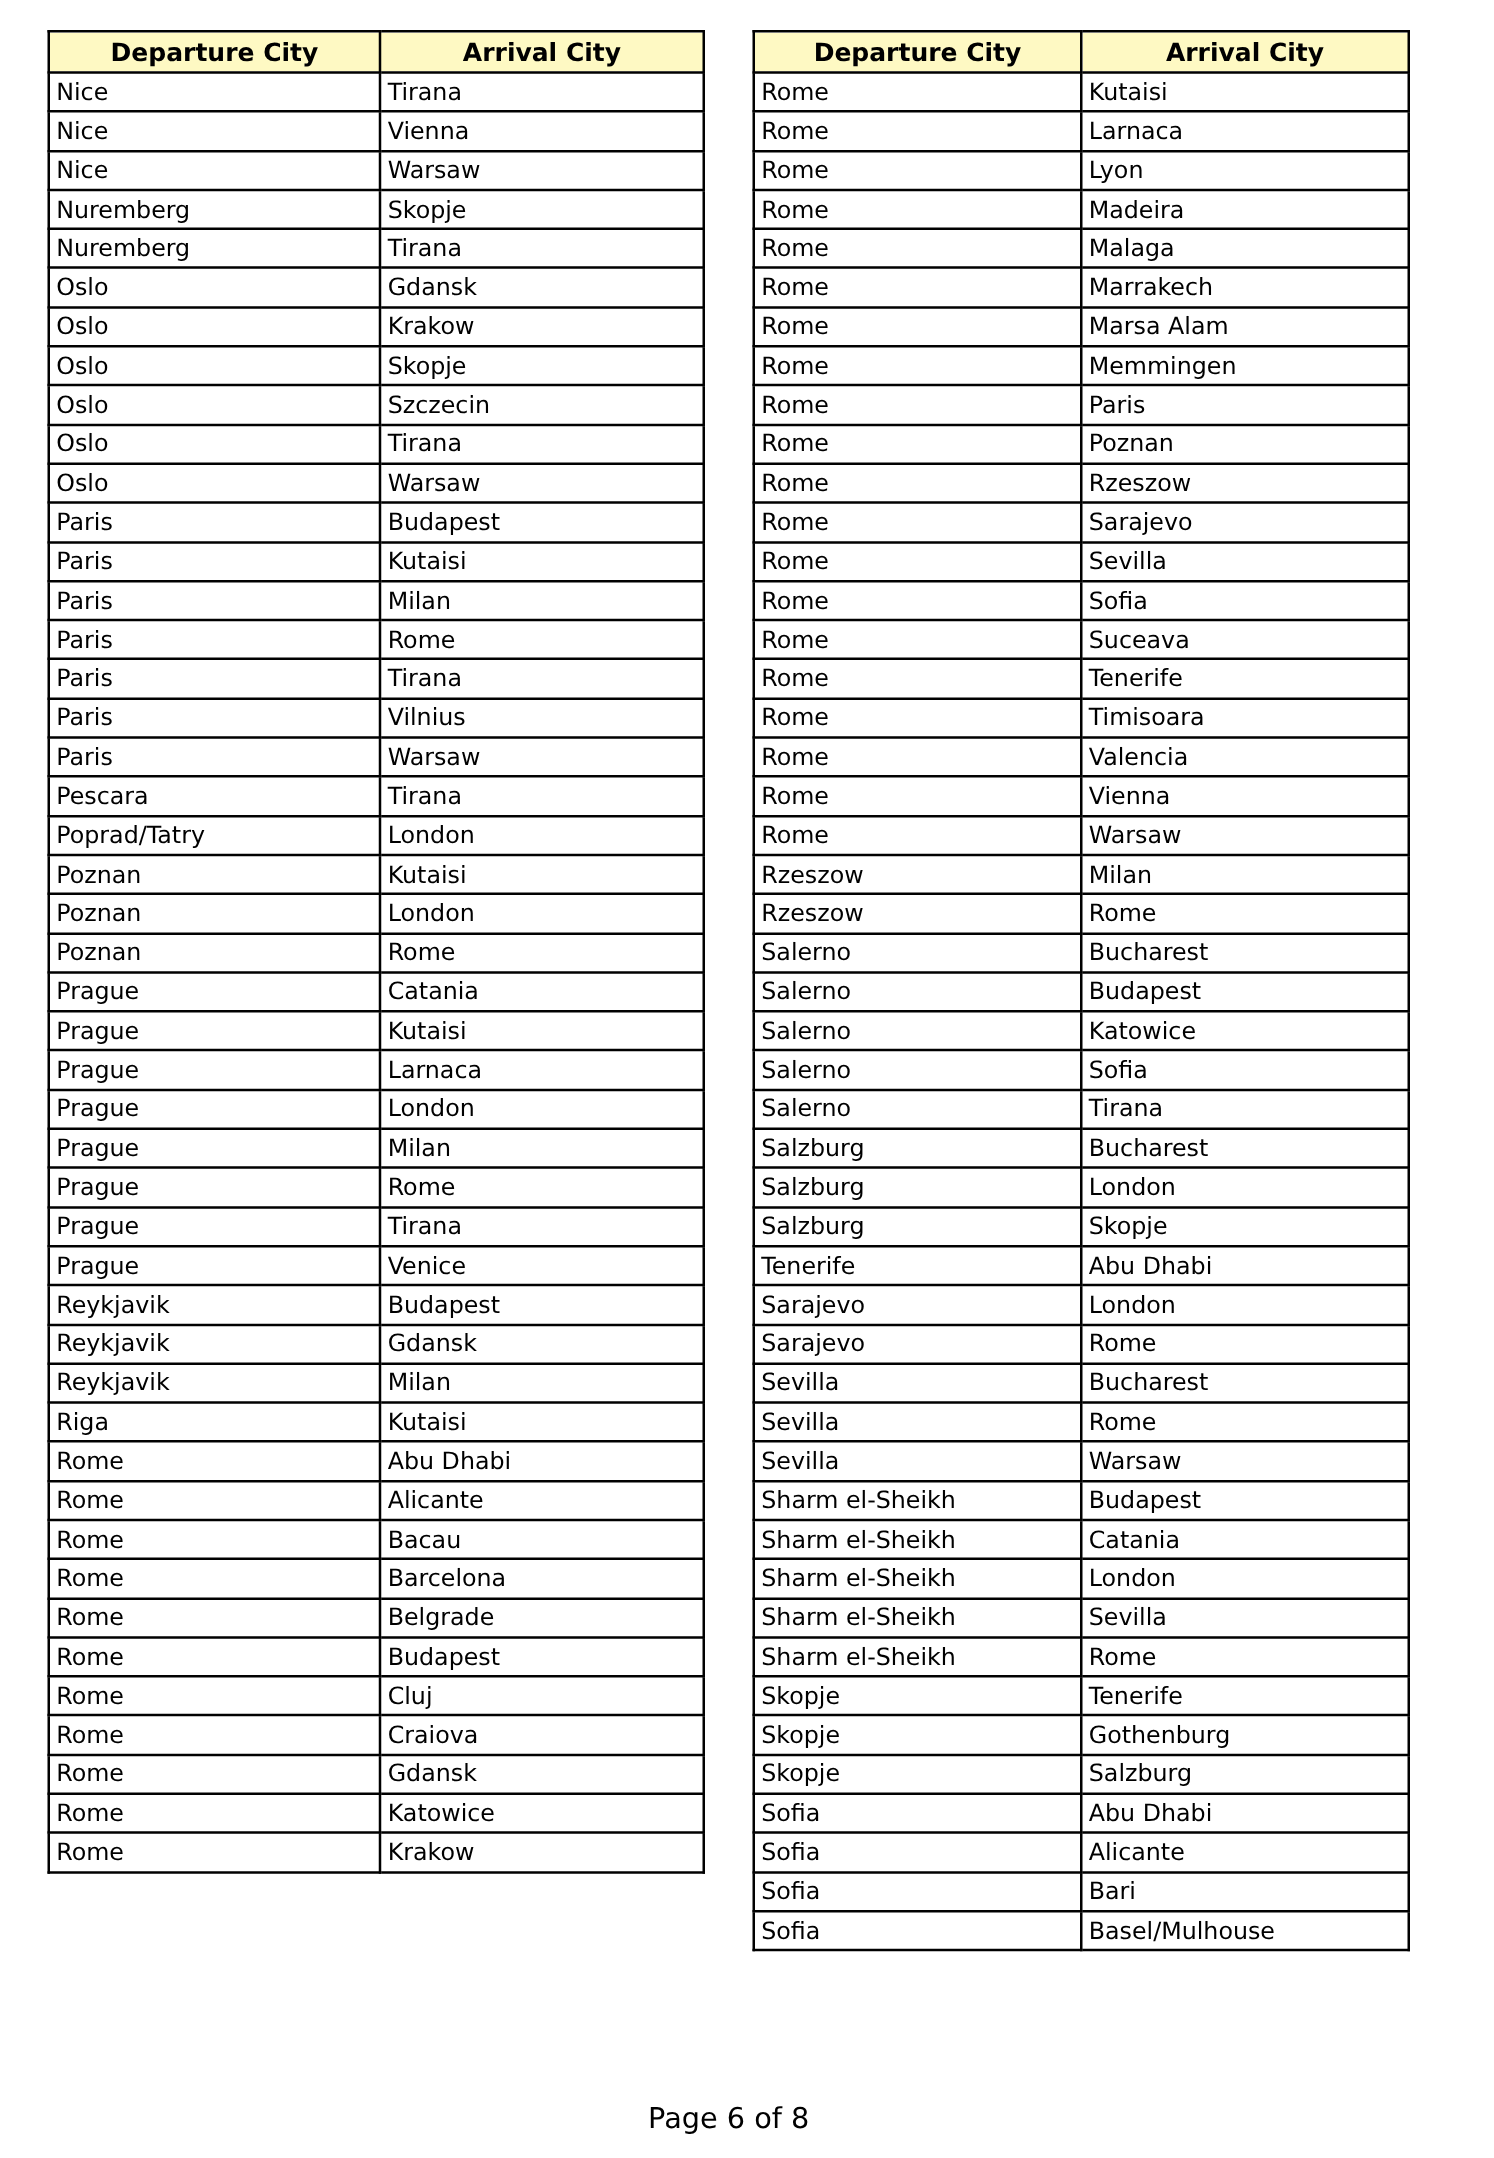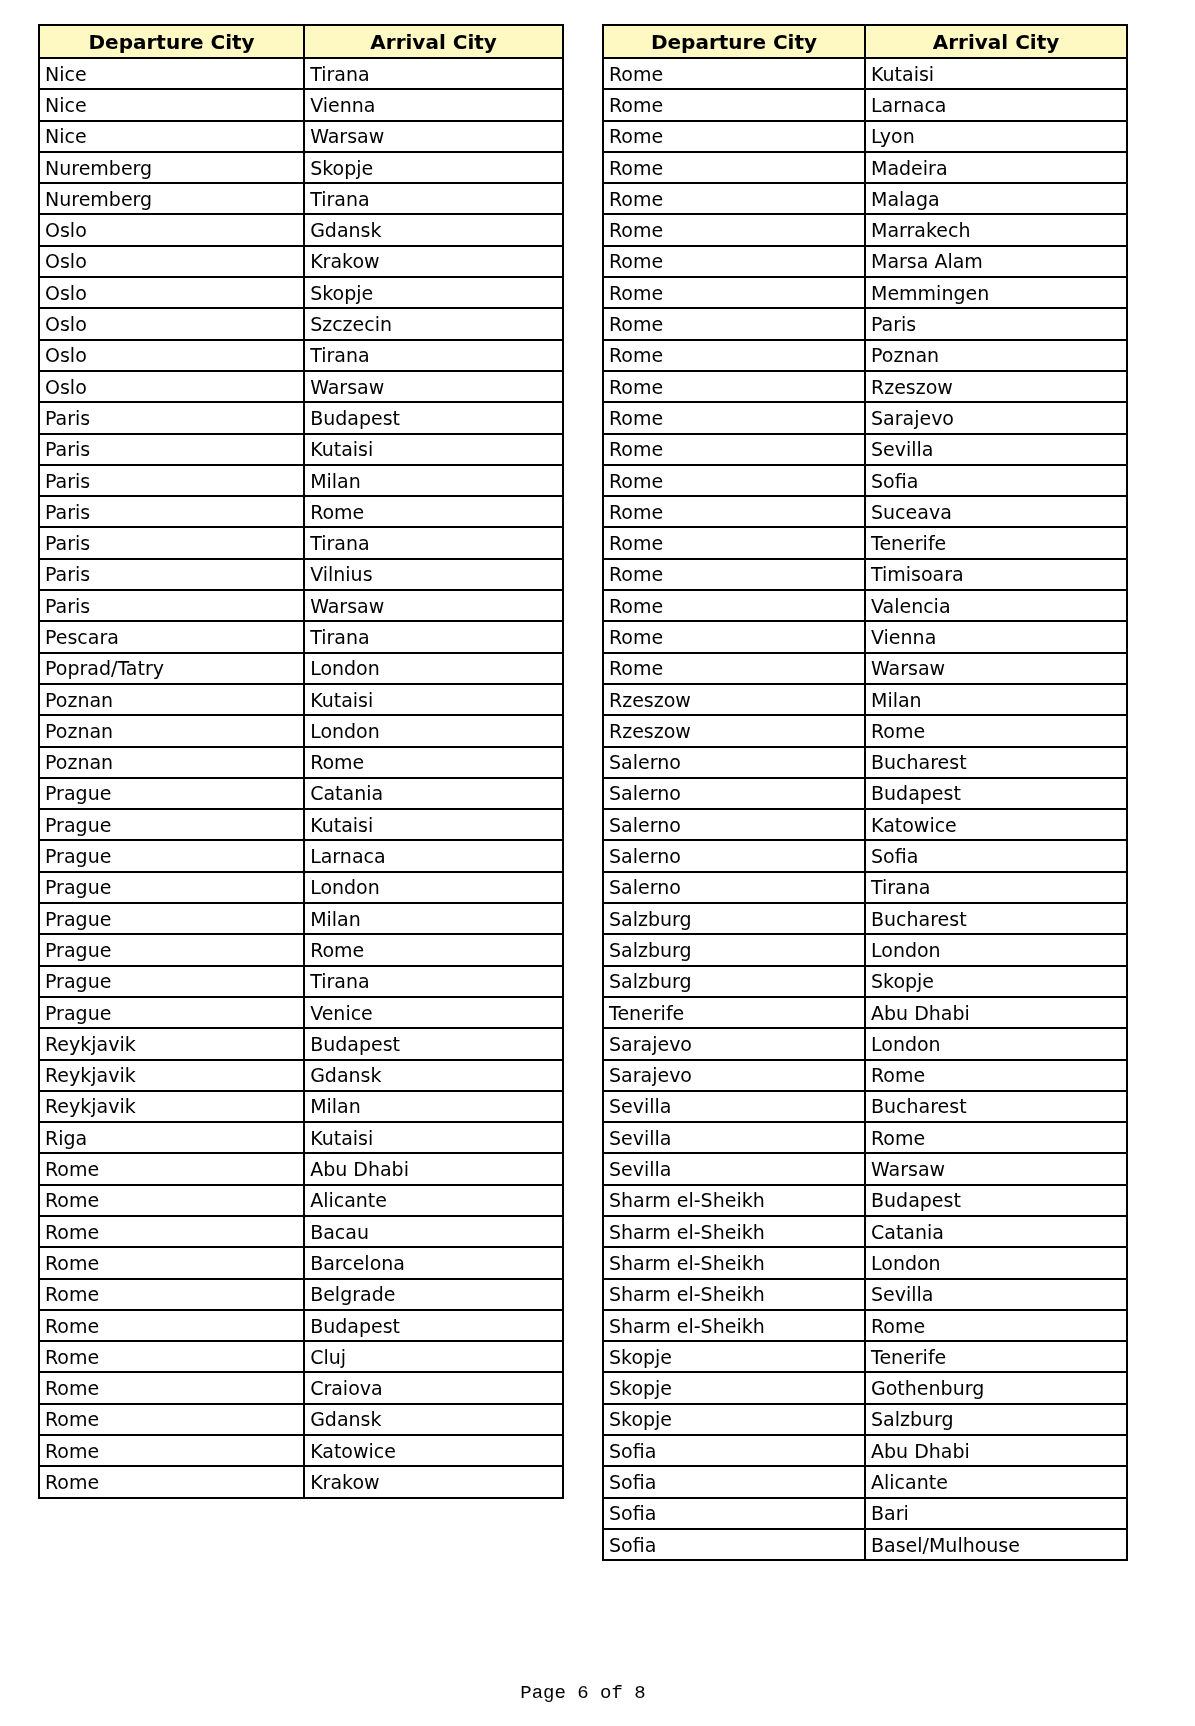--- a/index.html
+++ b/index.html
@@ -43,22 +43,21 @@
     text-align: left;
     vertical-align: middle;
     padding: 0 2px 0 5px;
   }
   .page-footer {
     position: absolute;
     left: 38px;
     width: 1090px;
     top: 1682px;
     text-align: center;
-    font-size: 19px;
-    font-family: Liberation Mono, monospace;
+    font-size: 23px;
   }
 </style>
 </head>
 <body>
 
 <table class="flight-table left">
   <colgroup>
     <col style="width:50.6%">
     <col style="width:49.4%">
   </colgroup>

